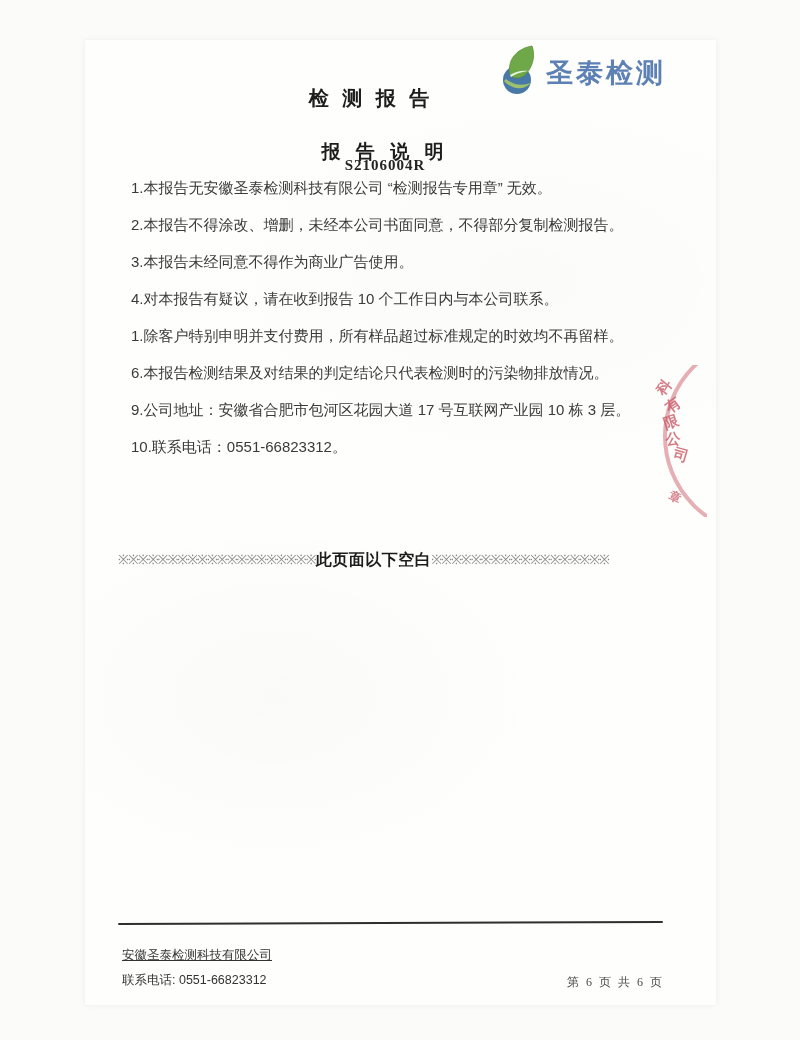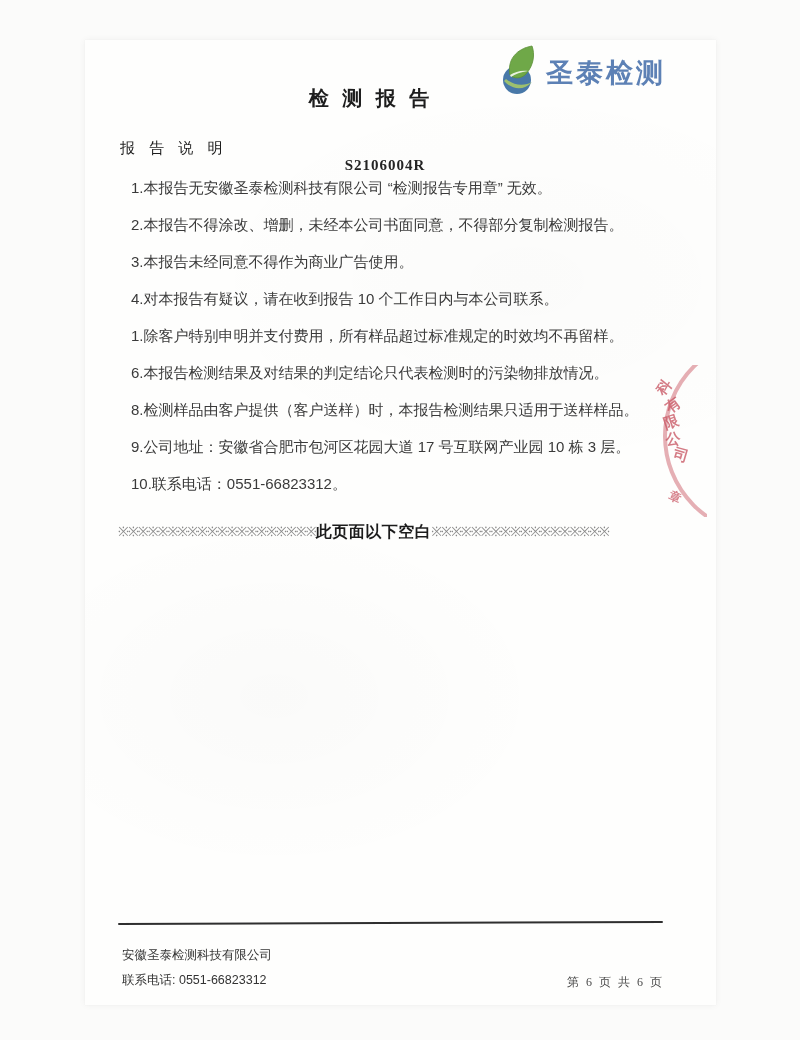--- a/index.html
+++ b/index.html
@@ -21,48 +21,48 @@
   .logo { position: absolute; left: 416px; top: 4px; display: flex; align-items: center; gap: 7px; }
   .logo-text { font-size: 27px; font-weight: bold; color: #5d81b5; letter-spacing: 3px;
                line-height: 54px; }
 
   
   .doc-title { position: absolute; left: 21px; top: 45px; width: 530px; text-align: center;
                font-size: 20px; font-weight: bold; color: #1d1d1d; letter-spacing: 4px; }
   .report-no { position: absolute; left: 35px; top: 74px; width: 530px; text-align: center;
                font-family: "Liberation Serif", serif; font-weight: bold; font-size: 15px;
                color: #242424; letter-spacing: 1px; margin-top: 43px; }
-  .section-title { position: absolute; left: 35px; top: 99px; width: 530px; text-align: left;
-               font-size: 15px; font-weight: normal; color: #1d1d1d; letter-spacing: 5px; }
+  .section-title { position: absolute; left: 35px; top: 99px; width: 530px; text-align: center;
+               font-size: 19px; font-weight: bold; color: #1d1d1d; letter-spacing: 5px; }
 
   
   .notes { position: absolute; left: 46px; top: 140px; width: 565px; }
   .note-item { font-size: 15px; color: #3a3a3a; line-height: 16px; height: 16px;
                margin-bottom: 21px; white-space: nowrap; }
 
   
-  .blank-line { position: absolute; left: 33px; top: 482px; white-space: nowrap; }
+  .blank-line { position: absolute; left: 33px; top: 510px; white-space: nowrap; }
   .blank-line .fill { font-size: 13px; color: #8a8a8a; letter-spacing: -1px; vertical-align: 1px; }
   .blank-line .label { font-size: 16px; font-weight: bold; color: #1c1c1c; letter-spacing: 0.5px; }
 
   
   .stamp-clip { position: absolute; left: 570px; top: 325px; width: 52px; height: 152px;
                 overflow: hidden; opacity: 0.85; }
   .stamp-ring { position: absolute; left: 8px; top: -29px; width: 200px; height: 200px;
                 border: 4px solid rgba(201,83,96,0.55); border-radius: 50%; }
   .stamp-char { position: absolute; font-size: 15px; font-weight: bold;
                 color: rgba(193,62,78,0.8); width: 16px; height: 16px; line-height: 16px;
                 text-align: center; }
   .stamp-char.small { font-size: 12px; color: rgba(193,62,78,0.75); }
 
   
   .footer-line { position: absolute; left: 33px; top: 882px; width: 545px; height: 2px;
                  background: #2f2f2f; transform: rotate(-0.2deg); border-radius: 1px; }
   .footer-phone   { position: absolute; left: 37px; top: 888px; font-size: 12.5px; color: #333; margin-top: 44px; }
-  .footer-company { position: absolute; left: 37px; top: 907px; font-size: 12.5px; color: #333; }
+  .footer-company { position: absolute; left: 37px; top: 907px; font-size: 12.5px; color: #333; text-decoration: underline; }
   .page-number { position: absolute; left: 482px; top: 934px; font-size: 12px;
                  font-family: "Liberation Serif", serif; color: #4a4a4a; letter-spacing: 2px;
                  white-space: nowrap; }
 </style>
 </head>
 <body>
 
 <div class="canvas">
   <div class="page">
 
@@ -82,21 +82,20 @@
     <div class="report-no">S2106004R</div>
     <div class="section-title">报 告 说 明</div>
 
     <div class="notes">
       <div class="note-item">1.本报告无安徽圣泰检测科技有限公司 “检测报告专用章” 无效。</div>
       <div class="note-item">2.本报告不得涂改、增删，未经本公司书面同意，不得部分复制检测报告。</div>
       <div class="note-item">3.本报告未经同意不得作为商业广告使用。</div>
       <div class="note-item">4.对本报告有疑议，请在收到报告 10 个工作日内与本公司联系。</div>
       <div class="note-item">1.除客户特别申明并支付费用，所有样品超过标准规定的时效均不再留样。</div>
       <div class="note-item">6.本报告检测结果及对结果的判定结论只代表检测时的污染物排放情况。</div>
-      <div class="note-item">8.检测样品由客户提供（客户送样）时，本报告检测结果只适用于送样样品。</div>
       <div class="note-item">9.公司地址：安徽省合肥市包河区花园大道 17 号互联网产业园 10 栋 3 层。</div>
       <div class="note-item">10.联系电话：0551-66823312。</div>
     </div>
 
     <div class="blank-line">
       <span class="fill">※※※※※※※※※※※※※※※※※※※※</span><span class="label">此页面以下空白</span><span class="fill">※※※※※※※※※※※※※※※※※※</span>
     </div>
 
     <div class="stamp-clip">
       <div class="stamp-ring"></div>

